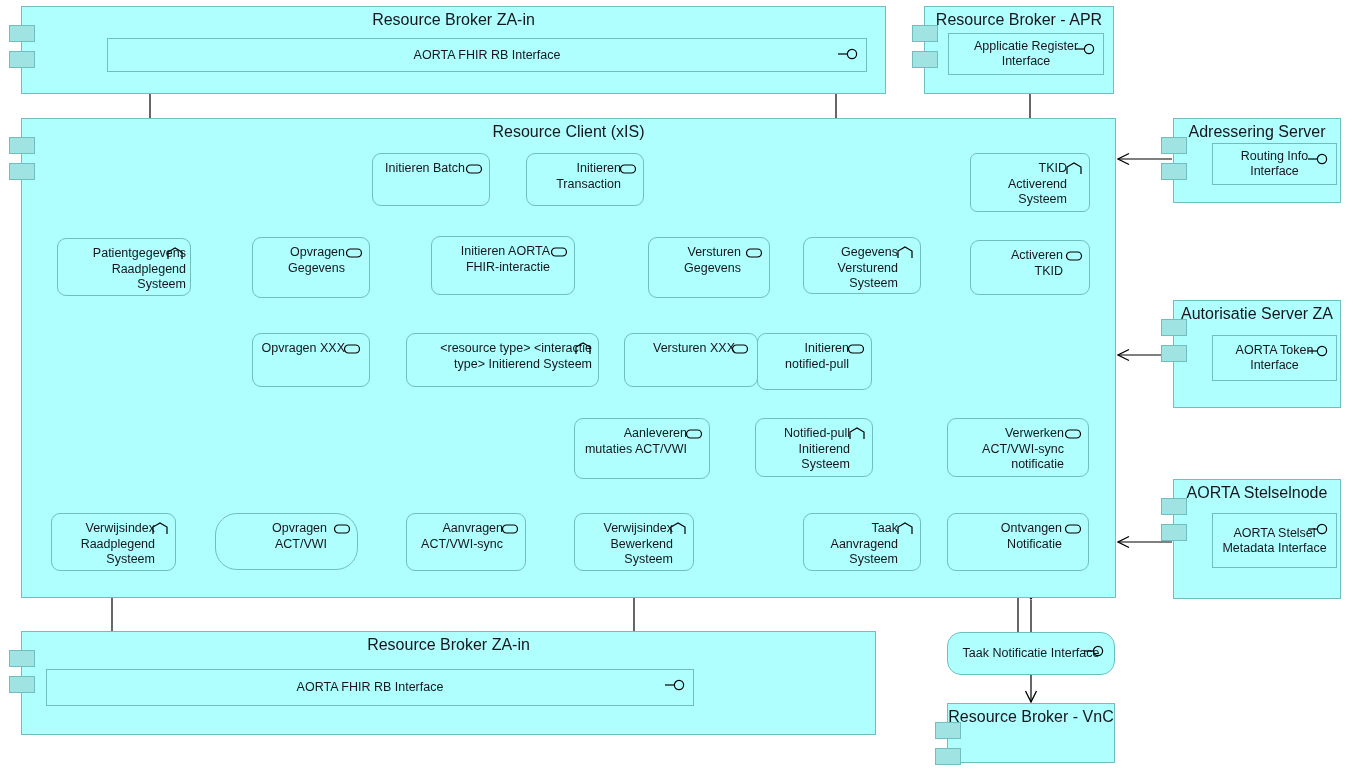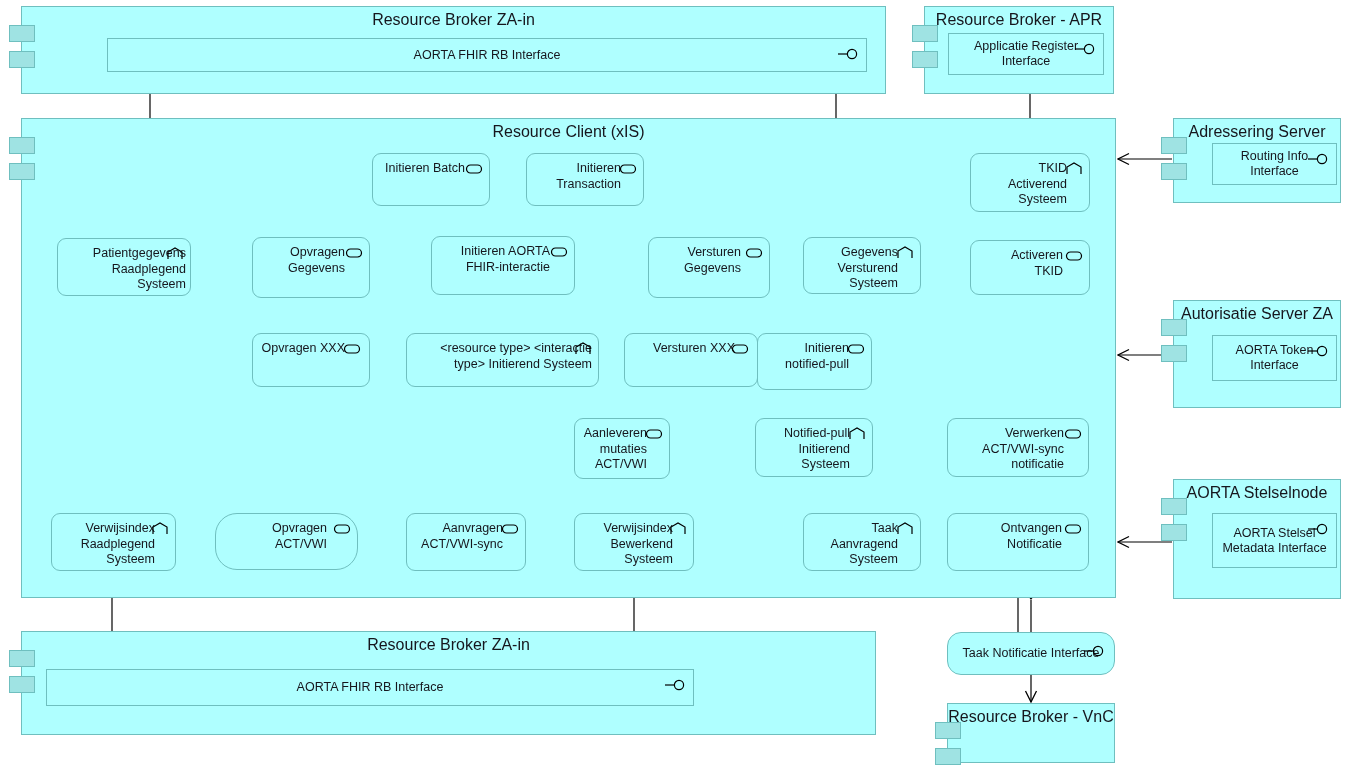--- a/index.html
+++ b/index.html
@@ -298,21 +298,21 @@
     </svg>
   </div>
 
   <div class="elem" style="left:803px;top:237px;width:118px;height:57px;">
     <div class="etext" style="left:6px;right:22px;">Gegevens Versturend Systeem</div>
     <svg class="badge" viewBox="0 0 18 13">
       <path d="M2,12 L2,5 L9,1 L16,5 L16,12" fill="none" stroke="#000" stroke-width="1.2"></path>
     </svg>
   </div>
 
-  <div class="elem" style="left:970px;top:153px;width:120px;height:59px;">
+  <div class="elem" style="left:970px;top:153px;width:120px;height:59px;border-radius:7px;">
     <div class="etext" style="left:6px;right:22px;">TKID Activerend Systeem</div>
     <svg class="badge" viewBox="0 0 18 13">
       <path d="M2,12 L2,5 L9,1 L16,5 L16,12" fill="none" stroke="#000" stroke-width="1.2"></path>
     </svg>
   </div>
 
   <div class="elem" style="left:970px;top:240px;width:120px;height:55px;">
     <div class="etext" style="left:6px;right:26px;margin-left:8px;">Activeren TKID</div>
     <svg class="badge" viewBox="0 0 18 13">
       <rect x="1.5" y="3" width="15" height="8" rx="4" ry="4" fill="none" stroke="#000" stroke-width="1.2"></rect>
@@ -340,21 +340,21 @@
     </svg>
   </div>
 
   <div class="elem" style="left:757px;top:333px;width:115px;height:57px;">
     <div class="etext" style="left:6px;right:22px;">Initieren notified-pull</div>
     <svg class="badge" viewBox="0 0 18 13">
       <rect x="1.5" y="3" width="15" height="8" rx="4" ry="4" fill="none" stroke="#000" stroke-width="1.2"></rect>
     </svg>
   </div>
 
-  <div class="elem" style="left:574px;top:418px;width:96px;height:61px;">
+  <div class="elem" style="left:574px;top:418px;width:136px;height:61px;">
     <div class="etext" style="left:6px;right:22px;">Aanleveren mutaties ACT/VWI</div>
     <svg class="badge" viewBox="0 0 18 13">
       <rect x="1.5" y="3" width="15" height="8" rx="4" ry="4" fill="none" stroke="#000" stroke-width="1.2"></rect>
     </svg>
   </div>
 
   <div class="elem" style="left:755px;top:418px;width:118px;height:59px;">
     <div class="etext" style="left:6px;right:22px;">Notified-pull Initierend Systeem</div>
     <svg class="badge" viewBox="0 0 18 13">
       <path d="M2,12 L2,5 L9,1 L16,5 L16,12" fill="none" stroke="#000" stroke-width="1.2"></path>

